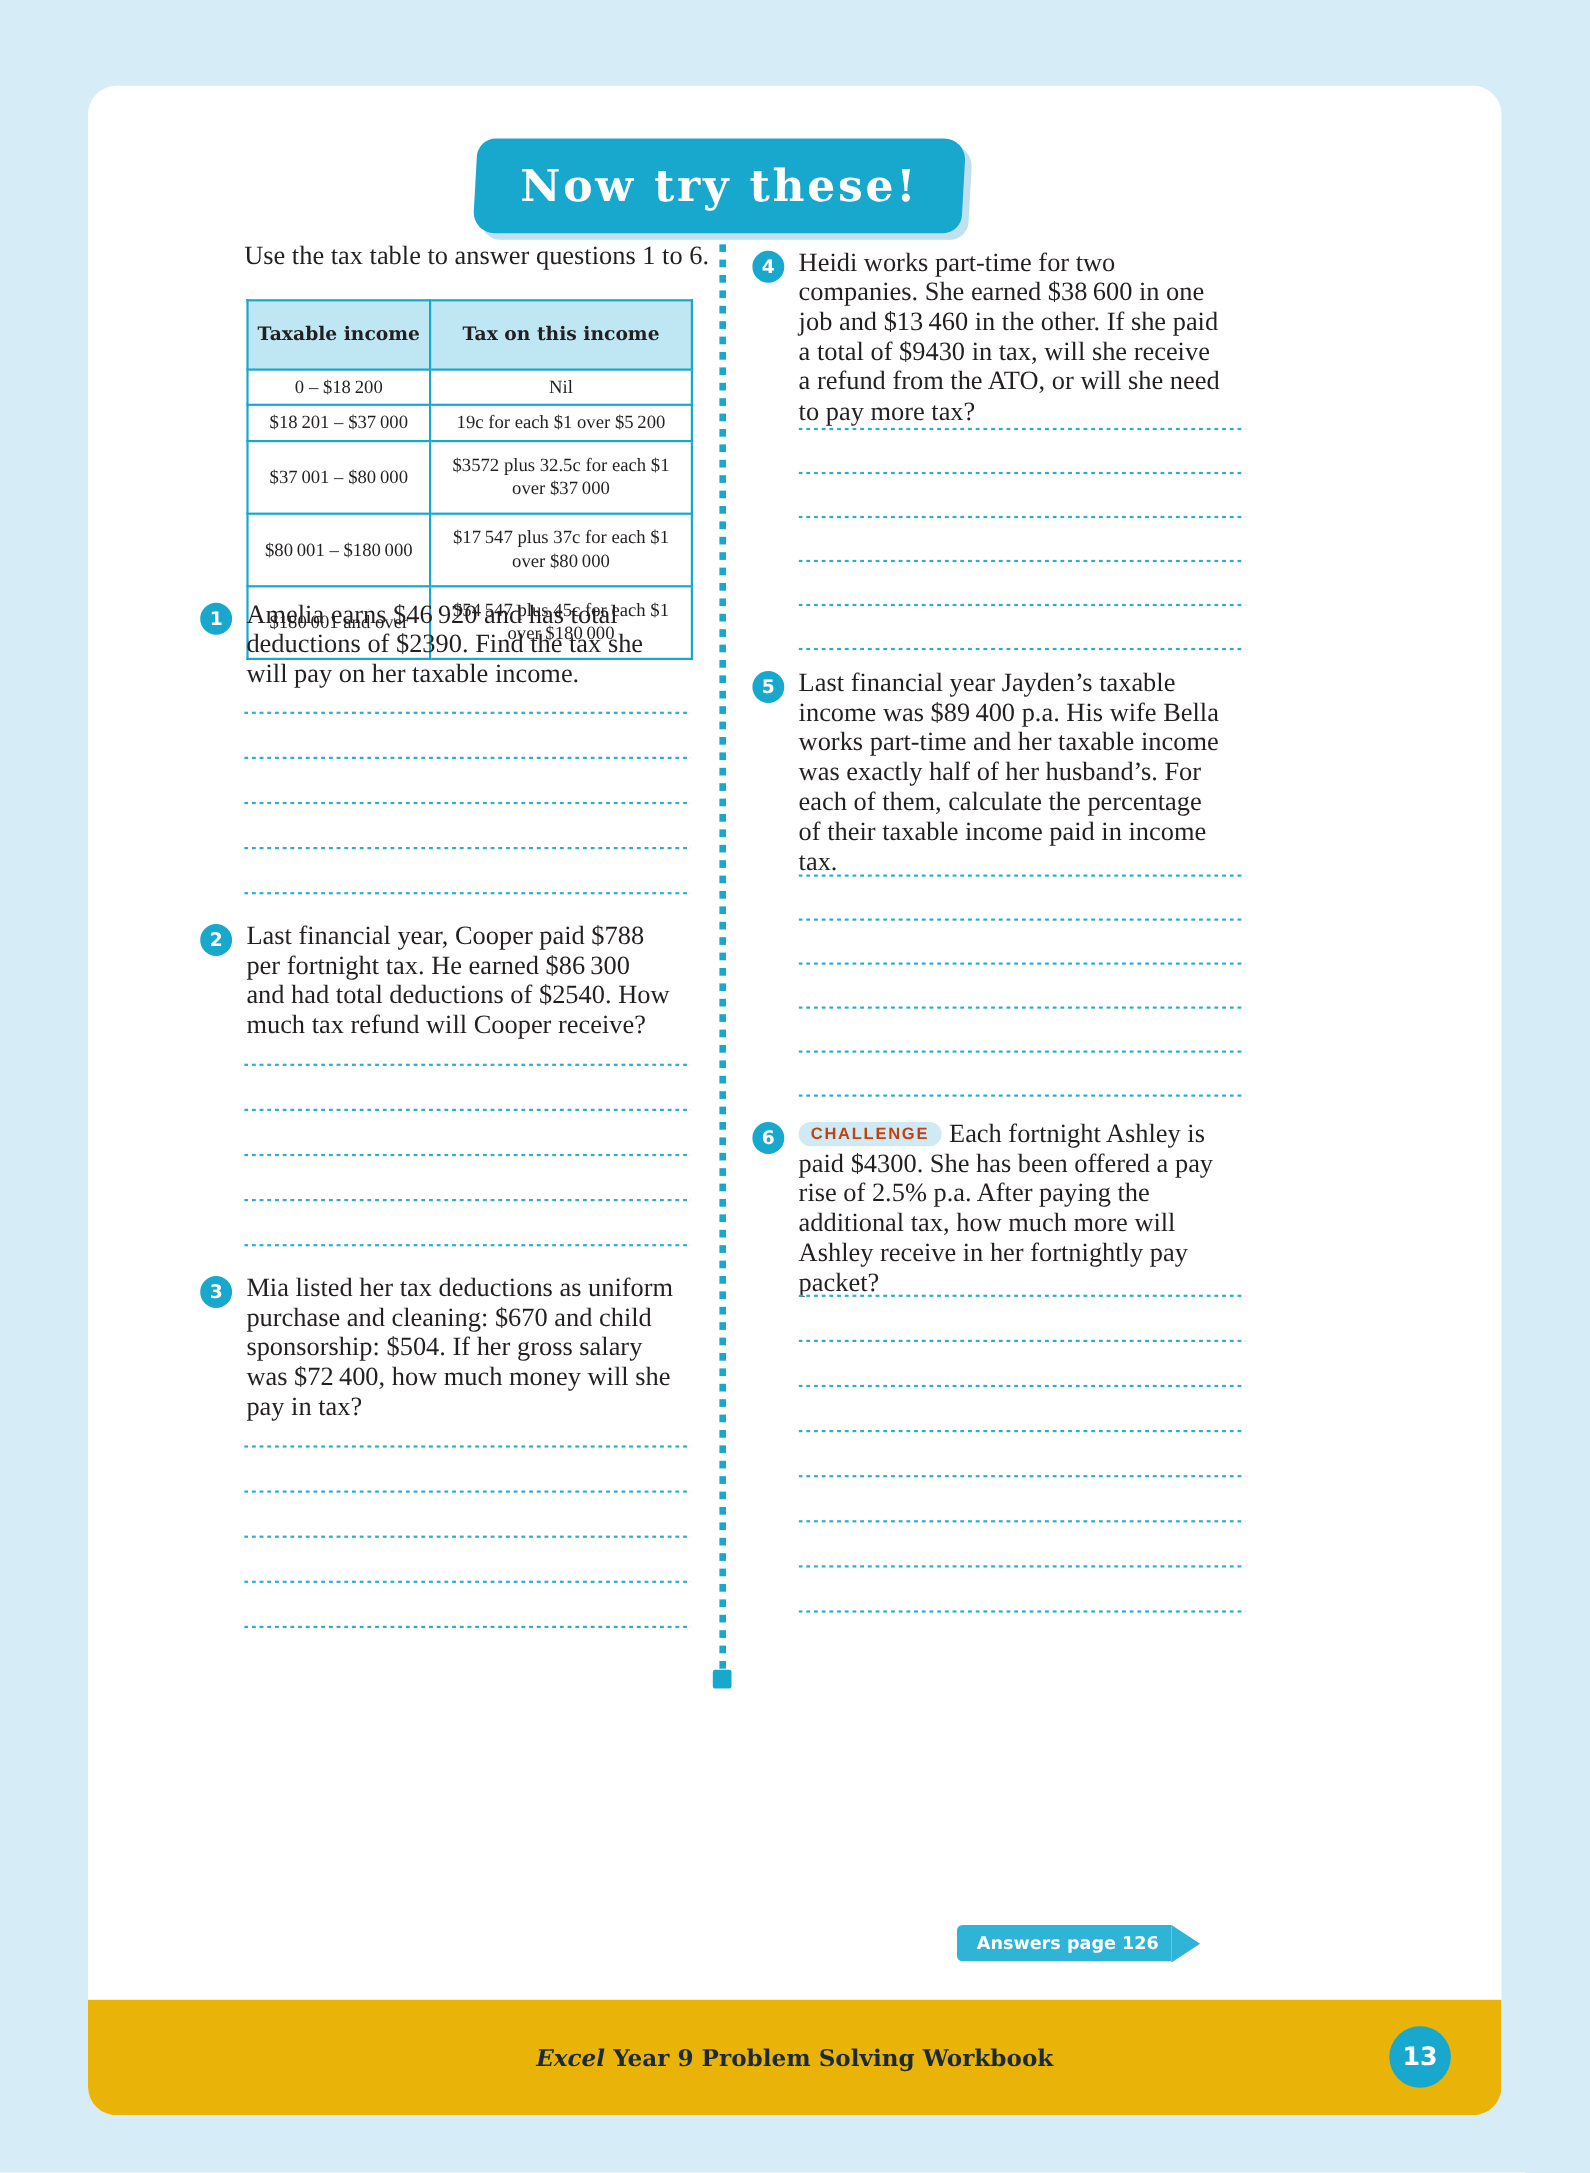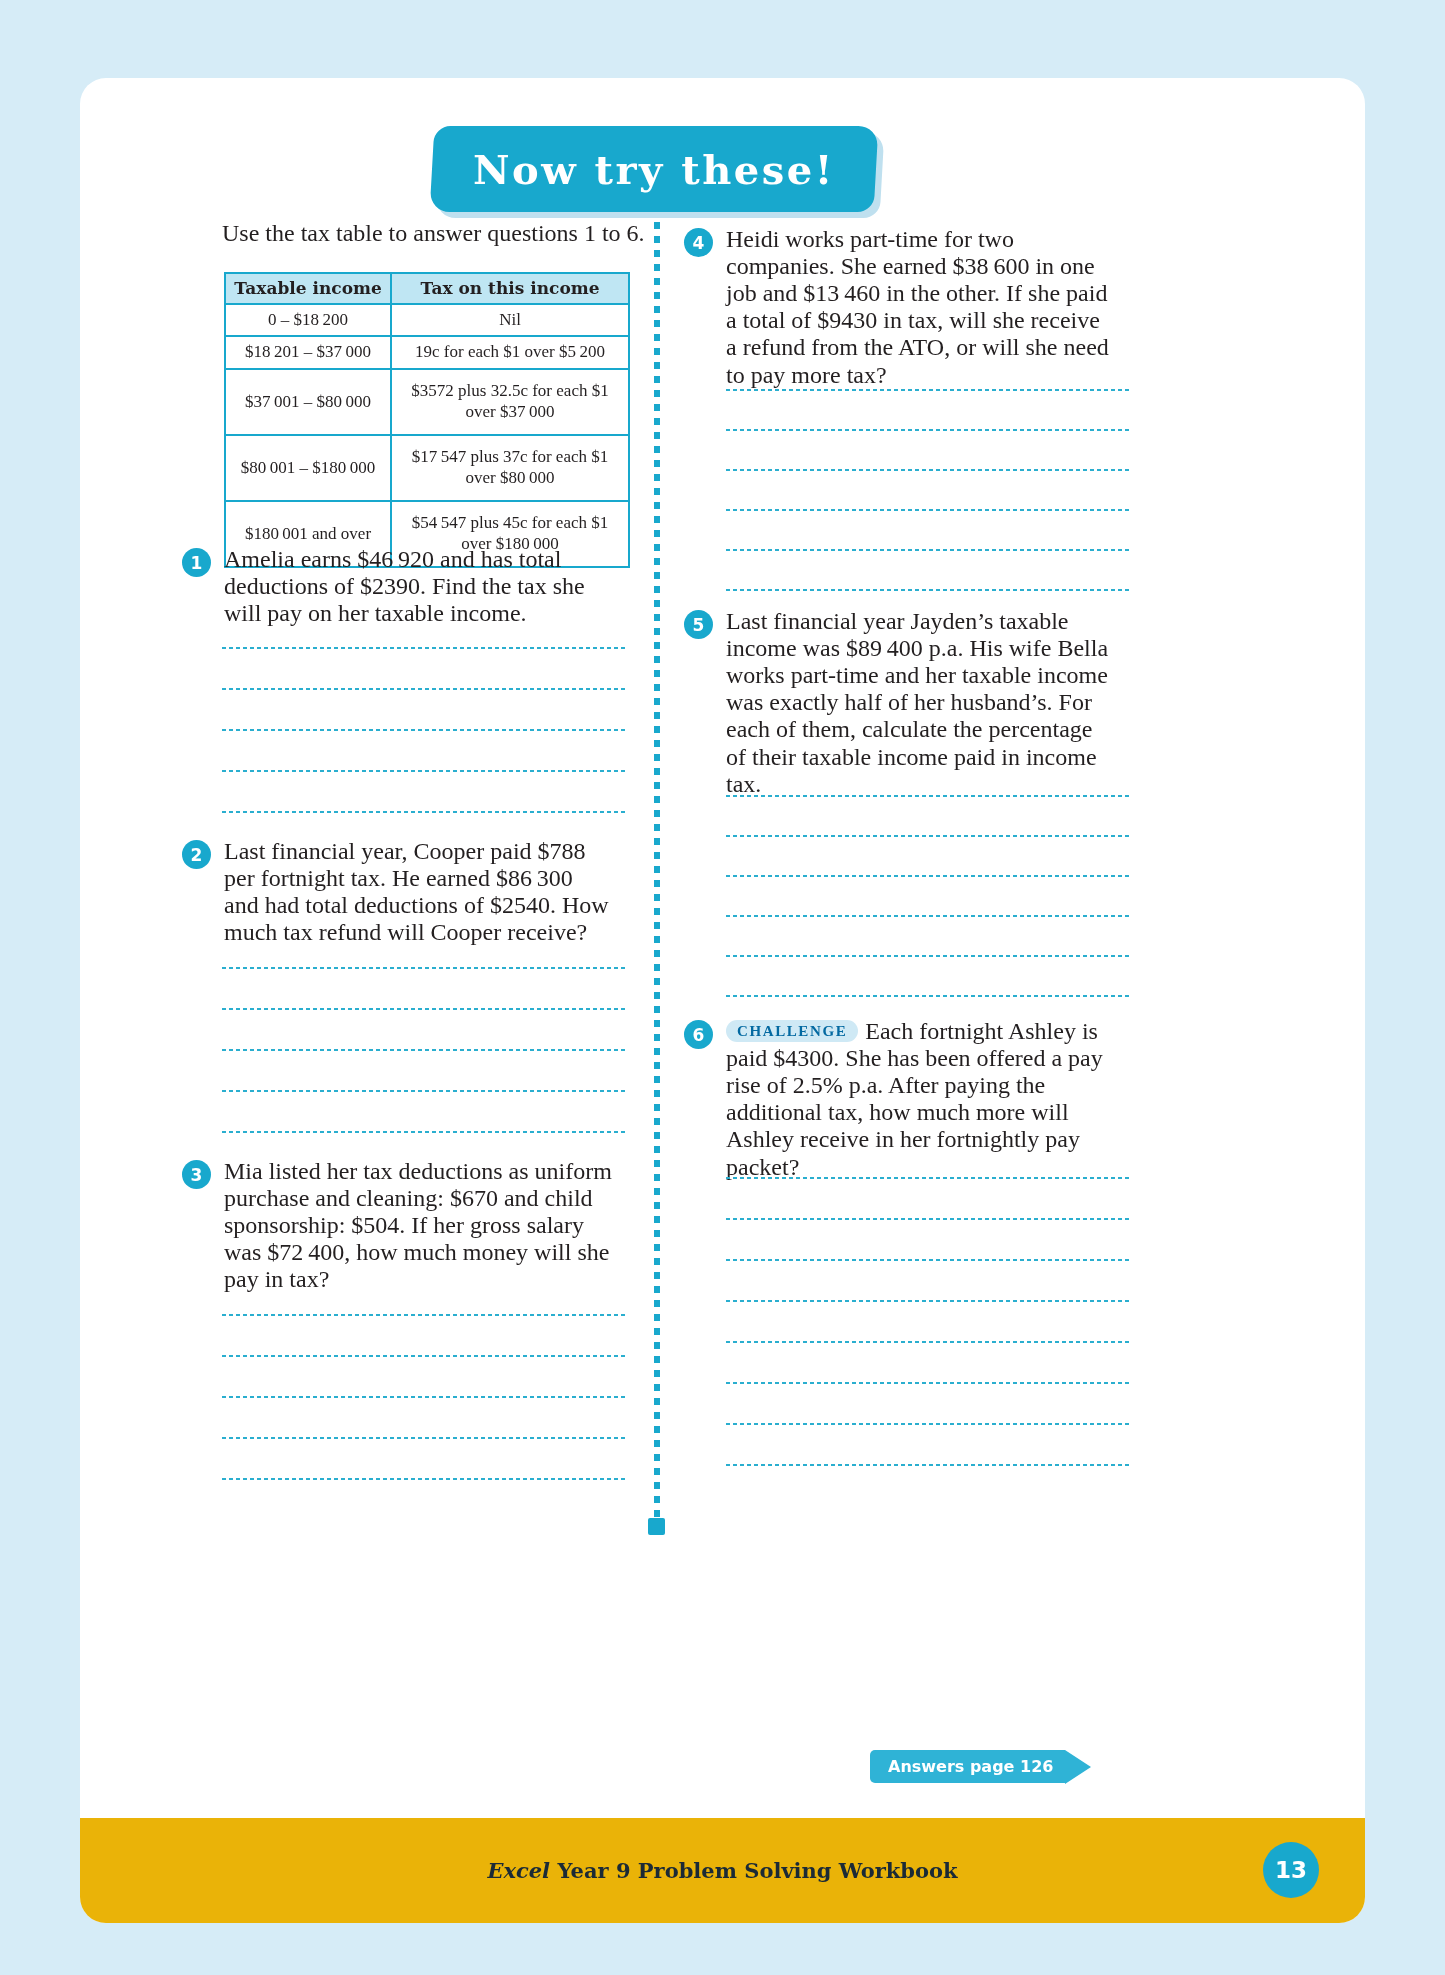--- a/index.html
+++ b/index.html
@@ -116,21 +116,21 @@
     color: #231f20;
     padding: 5px 6px;
     vertical-align: middle;
     line-height: 1.22;
   }
   #tax-table th {
     background: #bfe6f3;
     font-size: 17px;
     font-weight: bold;
     font-family: "DejaVu Serif", serif;
-    padding: 4px 4px;
+    padding: 20px 4px;
   }
   #tax-table td {
     font-size: 17px;
     background: #ffffff;
   }
   #tax-table col.c1 { width: 166px; }
   #tax-table col.c2 { width: 238px; }
   td.tall { height: 54px; }
 
   
@@ -156,22 +156,22 @@
   }
   .qbody {
     margin-left: 42px;
     font-size: 24px;
     line-height: 1.13;
     color: #231f20;
   }
   .challenge-badge {
     display: inline-block;
     background: #cfe9f5;
-    color: #0369a1;
-    font-family: Liberation Serif, serif;
+    color: #c2410c;
+    font-family: Liberation Sans, sans-serif;
     font-weight: bold;
     font-size: 15px;
     letter-spacing: 1.6px;
     padding: 3px 11px 2px 11px;
     border-radius: 11px;
     vertical-align: 3px;
     margin-right: 7px;
   }
 
   

